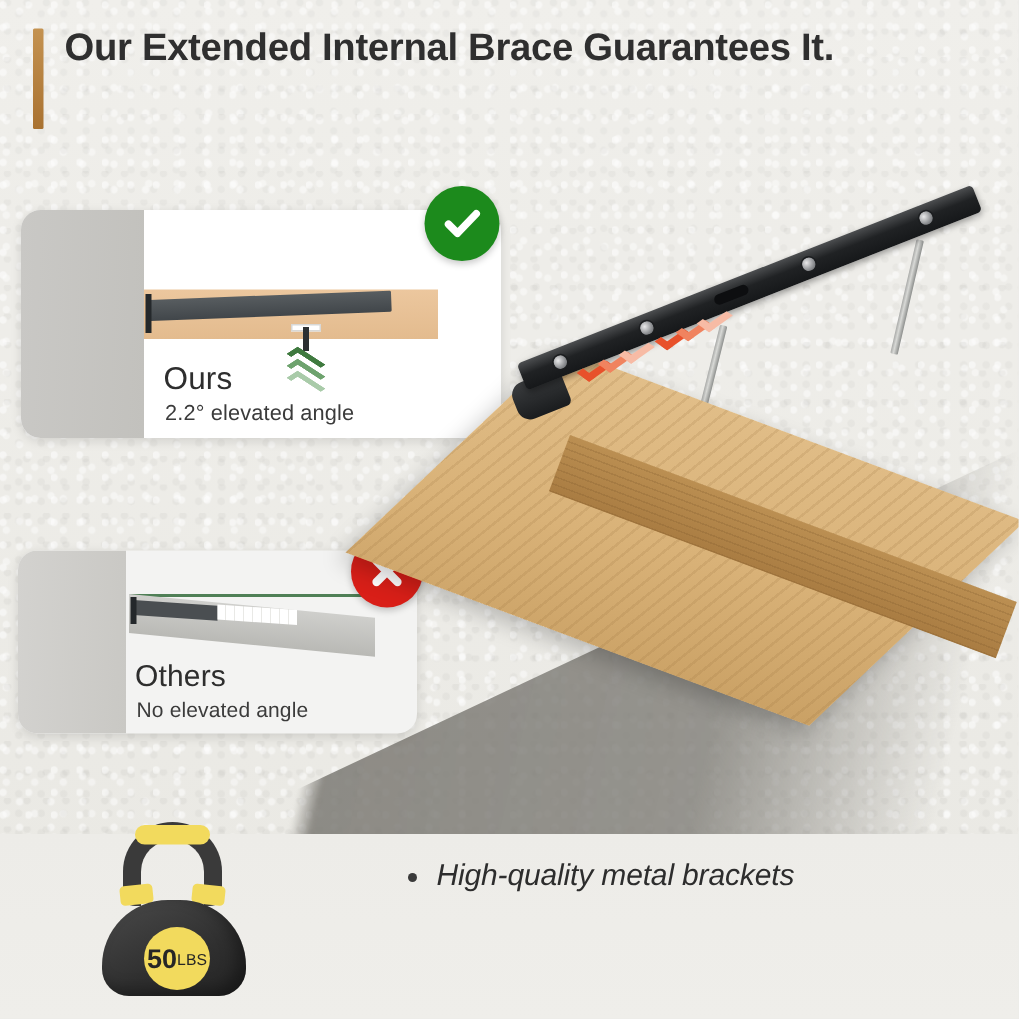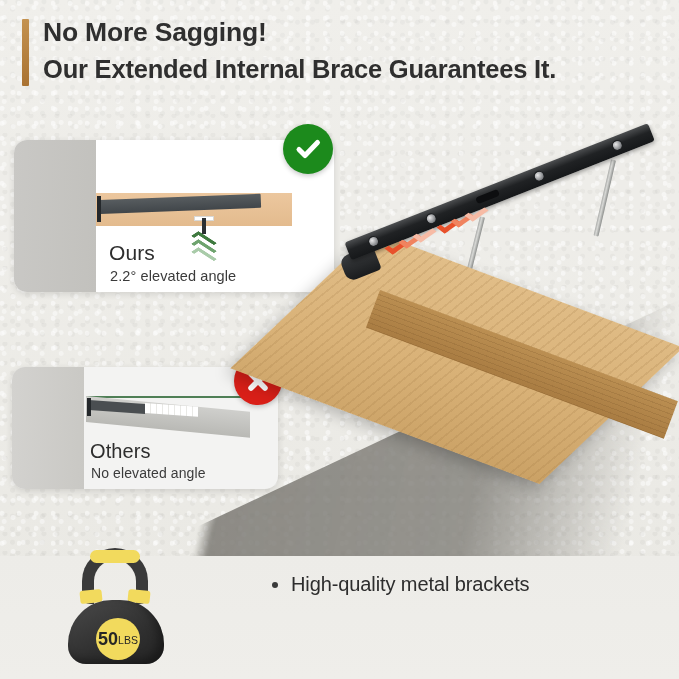--- a/index.html
+++ b/index.html
@@ -253,35 +253,34 @@
   .kb-lbs { color:#262626; font-size:10.5px; font-weight:400; margin-top:2px; }
 
   
   .features { position:absolute; left:272px; top:572px; width:400px; }
   .feature-row { display:flex; align-items:flex-start; margin-bottom:26px; }
   .bullet-dot {
     width:6px; height:6px; border-radius:50%;
     background:#3a3a3a; margin-top:10px; margin-right:13px; flex:0 0 auto;
   }
   .feature-text {
-    color:#2d2d2d; font-size:20px; line-height:25px; letter-spacing:-.1px; white-space:nowrap;
+    color:#2d2d2d; font-size:20px; line-height:25px; letter-spacing:-.1px; white-space:nowrap;font-style:italic;
   }
 </style>
 </head>
 <body>
 
 <div id="stage">
 
   <div class="wall-texture"></div>
   <div class="floor-shadow"></div>
   <div class="floor-base"></div>
 
   <div class="header">
     <div class="accent-bar"></div>
-    <div class="headline">No More Sagging!</div>
     <div class="headline headline-2">Our Extended Internal Brace Guarantees It.</div>
   </div>
 
   <div class="cmp-card cmp-ours">
     <div class="wall-block"></div>
     <div class="ours-shelf"></div>
     <div class="ours-brace"></div>
     <div class="ours-wallplate"></div>
     <div class="ours-post-cap"></div>
     <div class="ours-post"></div>

